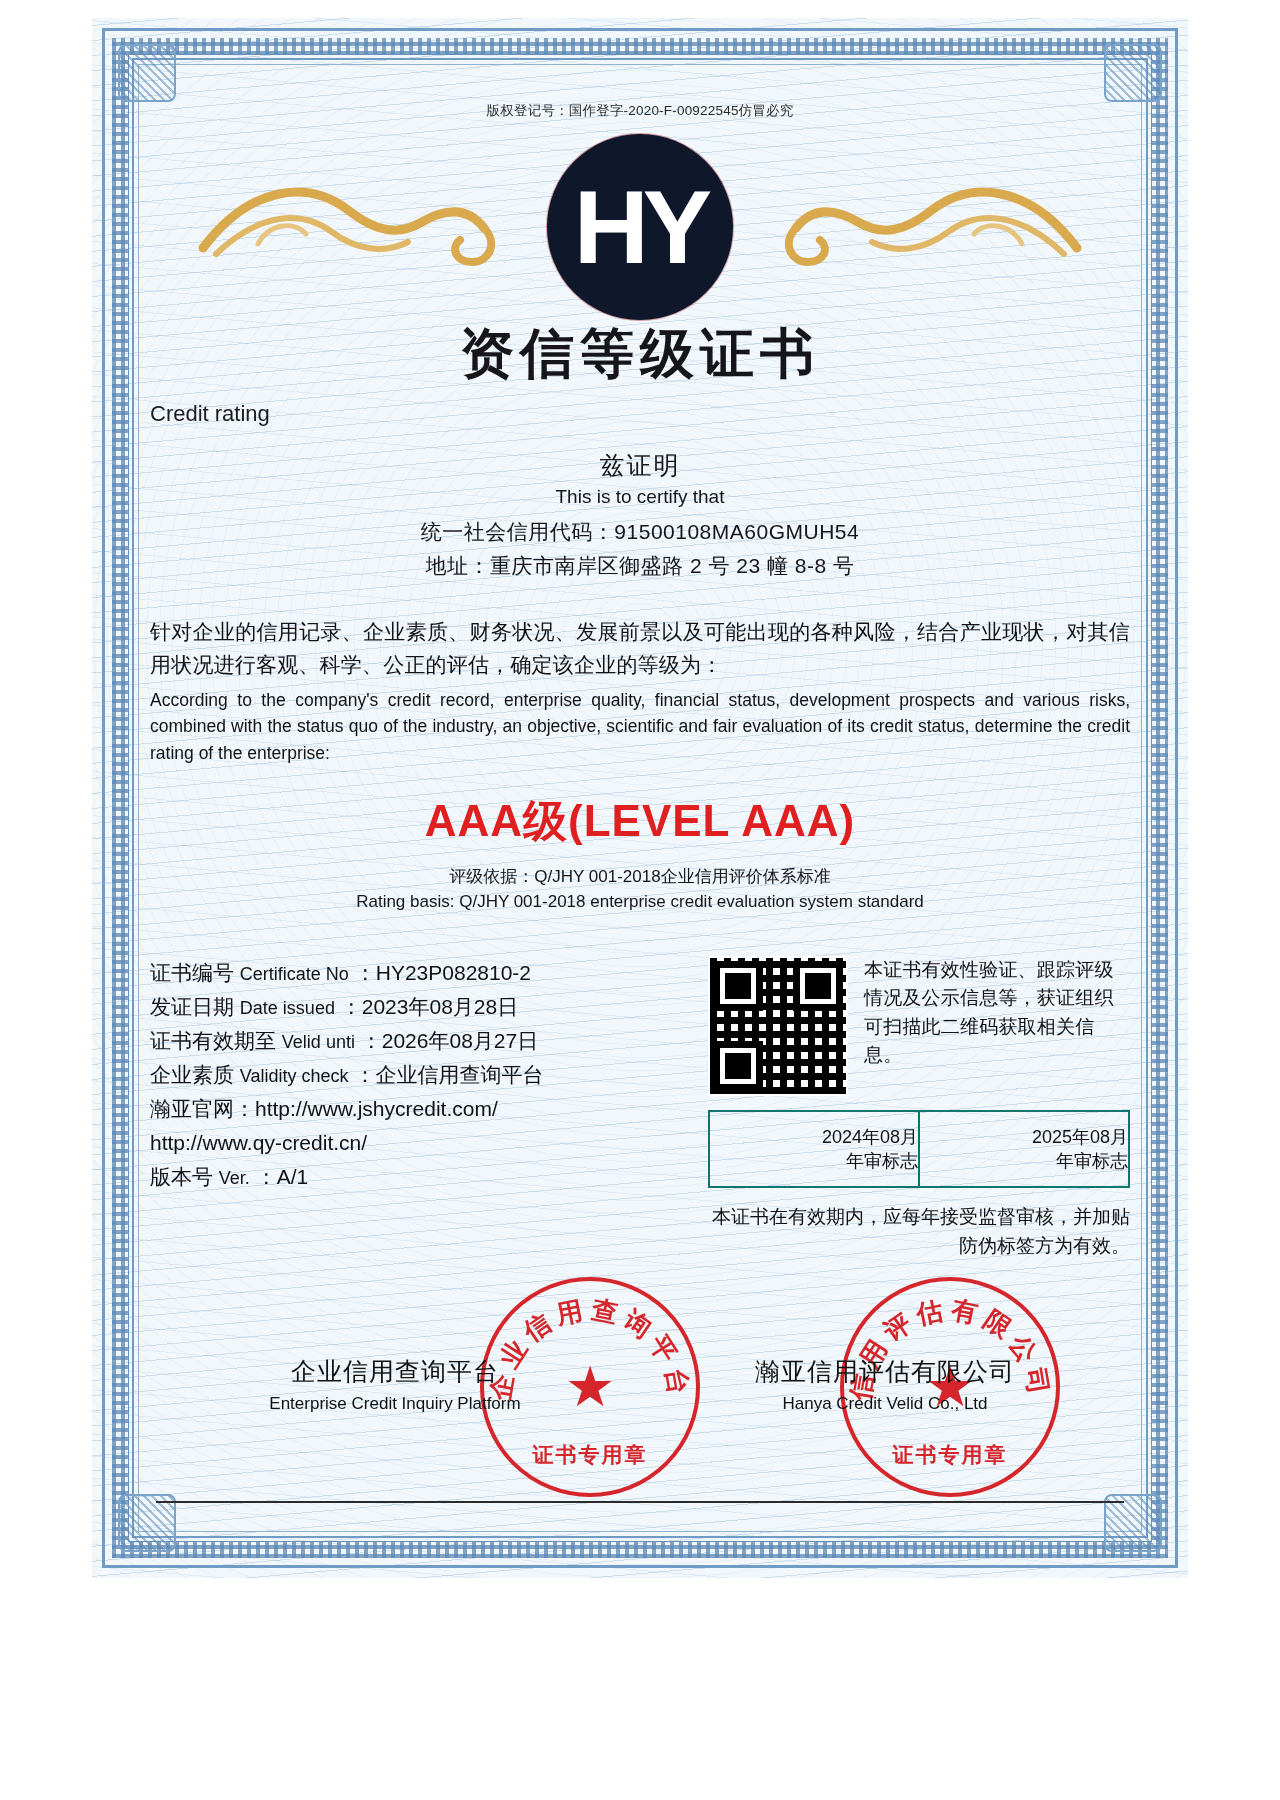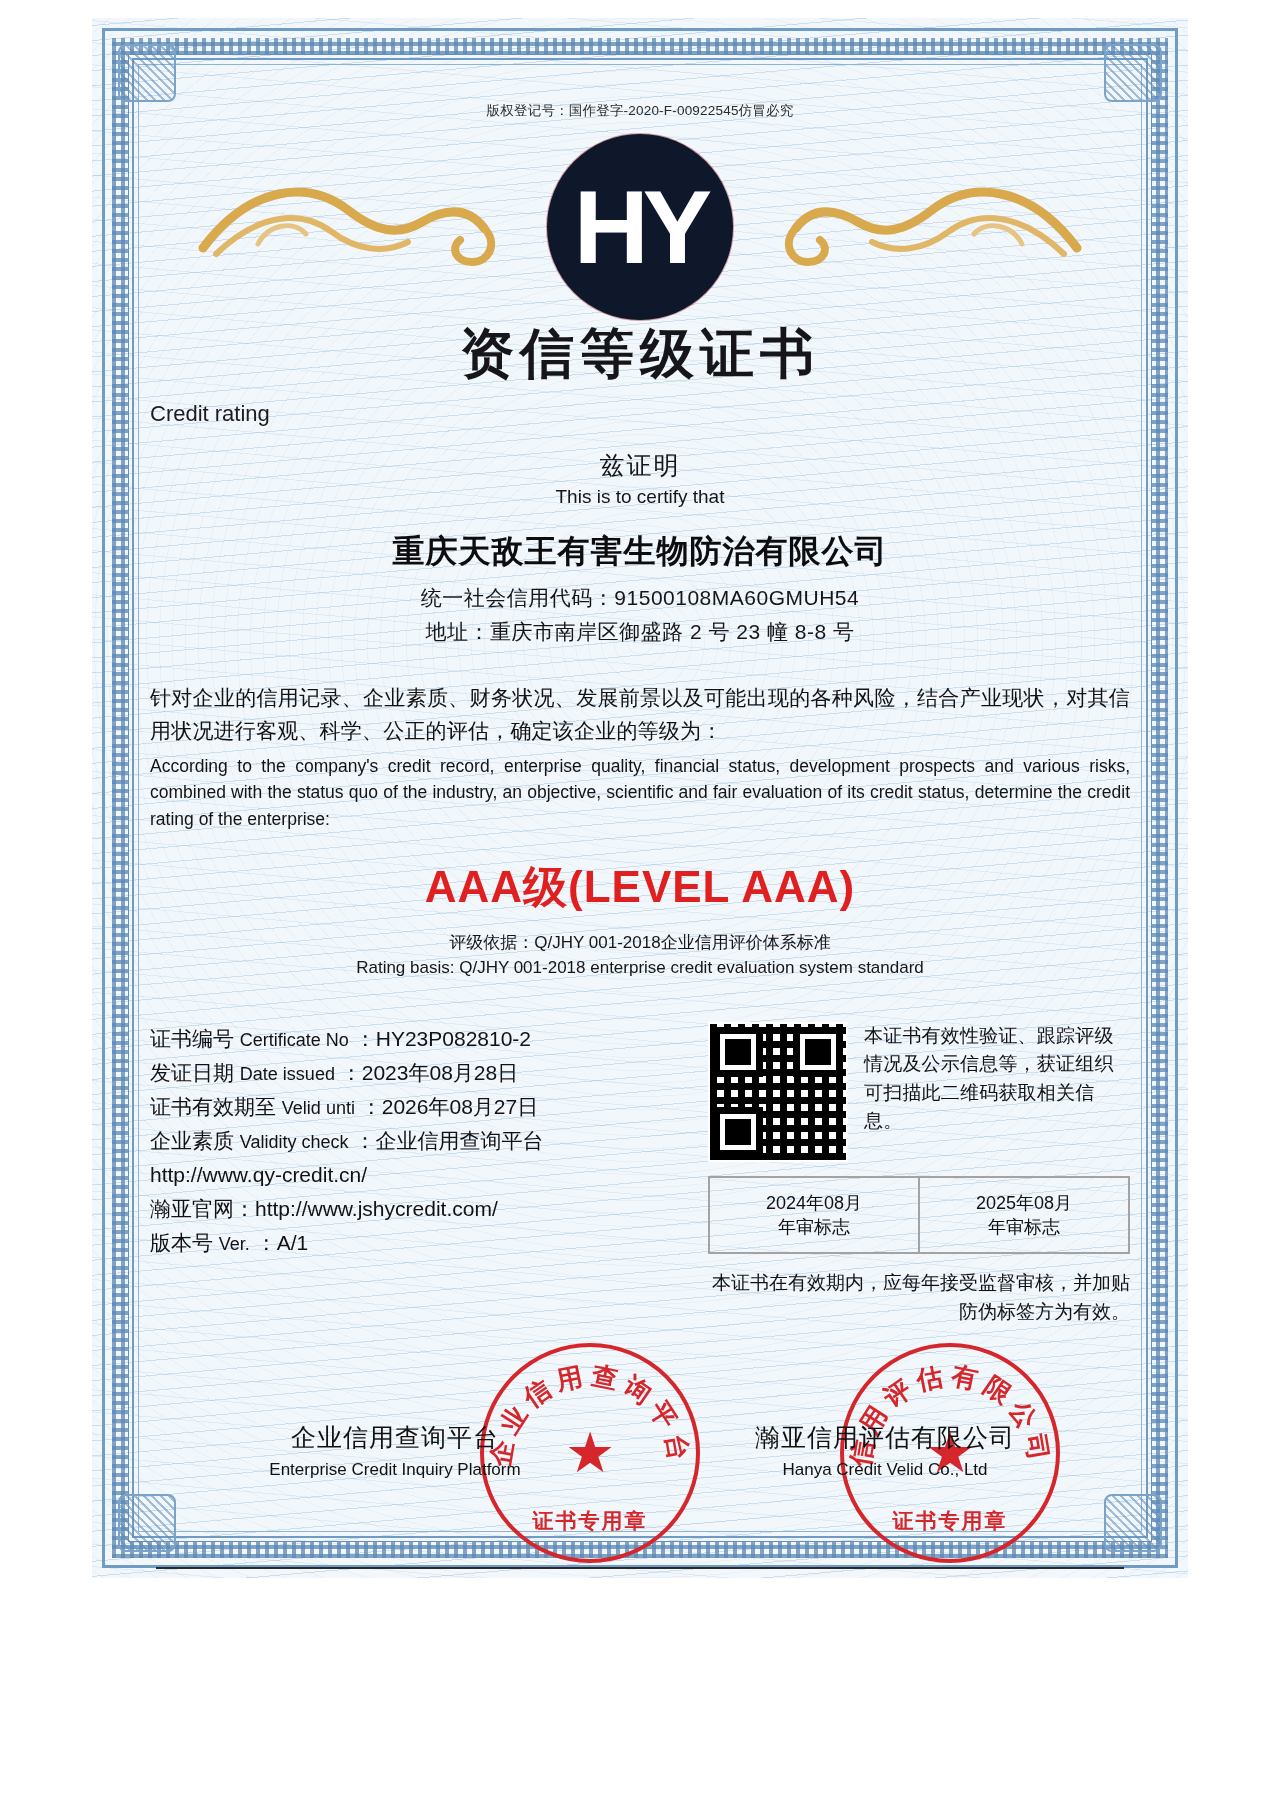--- a/index.html
+++ b/index.html
@@ -312,25 +312,25 @@
     letter-spacing: 0.2px;
   }
 
   .stamp-boxes {
     display: flex;
     margin-top: 14px;
     width: 100%;
   }
   .stamp-box {
     flex: 1;
-    border: 2px solid #a3a3a3;
+    border: 2px solid #0f766e;
     height: 74px;
     display: flex;
     flex-direction: column;
-    align-items: center;
+    align-items: flex-end;
     justify-content: center;
     font-size: 18px;
     color: #121216;
     line-height: 1.35;
   }
   .stamp-box + .stamp-box { border-left: none; }
 
   .audit-note {
     margin-top: 14px;
     font-size: 19px;
@@ -447,21 +447,20 @@
         <div class="logo-mark">HY</div>
       </div>
     </div>
 
     <div class="title-cn">资信等级证书</div>
     <div class="title-en">Credit rating</div>
 
     <div class="certify-cn">兹证明</div>
     <div class="certify-en">This is to certify that</div>
 
-    <div class="company">重庆天敌王有害生物防治有限公司</div>
     <div class="company-meta">统一社会信用代码：91500108MA60GMUH54</div>
     <div class="company-meta">地址：重庆市南岸区御盛路 2 号 23 幢 8-8 号</div>
 
     <div class="para-cn">针对企业的信用记录、企业素质、财务状况、发展前景以及可能出现的各种风险，结合产业现状，对其信用状况进行客观、科学、公正的评估，确定该企业的等级为：</div>
     <div class="para-en">According to the company's credit record, enterprise quality, financial status, development prospects and various risks, combined with the status quo of the industry, an objective, scientific and fair evaluation of its credit status, determine the credit rating of the enterprise:</div>
 
     <div class="level">AAA级(LEVEL AAA)</div>
     <div class="basis-cn">评级依据：Q/JHY 001-2018企业信用评价体系标准</div>
     <div class="basis-en">Rating basis: Q/JHY 001-2018 enterprise credit evaluation system standard</div>
 
@@ -480,22 +479,22 @@
         <div class="row">
           <span>证书有效期至</span>
           <span class="lbl-en">Velid unti</span>
           <span>：2026年08月27日</span>
         </div>
         <div class="row">
           <span>企业素质</span>
           <span class="lbl-en">Validity check</span>
           <span>：企业信用查询平台</span>
         </div>
+        <div class="row">瀚亚官网：http://www.jshycredit.com/</div>
         <div class="row">http://www.qy-credit.cn/</div>
-        <div class="row">瀚亚官网：http://www.jshycredit.com/</div>
         <div class="row">
           <span>版本号</span>
           <span class="lbl-en">Ver.</span>
           <span>：A/1</span>
         </div>
       </div>
 
       <div class="details-right">
         <div class="qr-row">
           <div class="qr">

